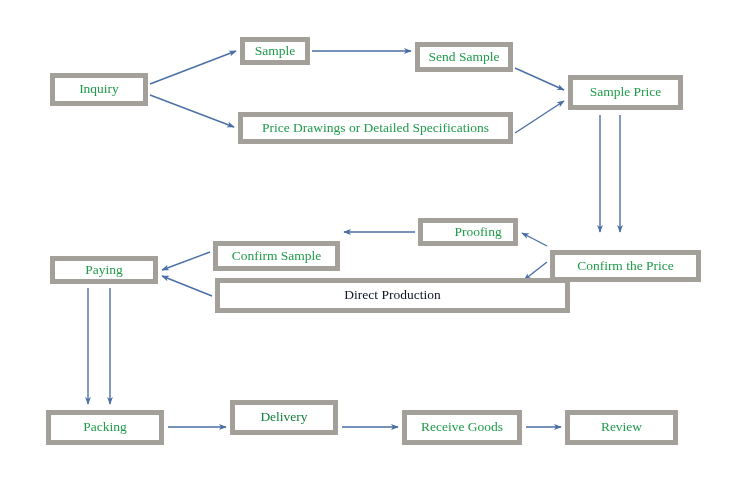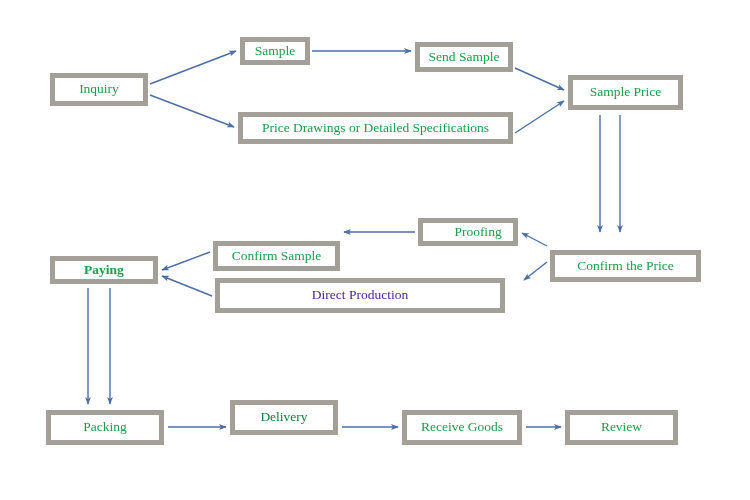--- a/index.html
+++ b/index.html
@@ -69,20 +69,20 @@
     </svg>
   <div id="node-layer">
       <div class="node" style="left: 50px; top: 73px; width: 98px; height: 33px; border-color: rgb(163, 160, 154); color: rgb(31, 155, 74); font-family: Liberation Serif, serif;">Inquiry</div>
       <div class="node" style="left: 240px; top: 37px; width: 70px; height: 28px; border-color: rgb(163, 160, 154); color: rgb(31, 155, 74);">Sample</div>
       <div class="node" style="left: 415px; top: 42px; width: 98px; height: 30px; border-color: rgb(163, 160, 154); color: rgb(31, 155, 74);">Send Sample</div>
       <div class="node" style="left: 238px; top: 112px; width: 275px; height: 32px; border-color: rgb(163, 160, 154); color: rgb(31, 155, 74);">Price Drawings or Detailed Specifications</div>
       <div class="node" style="left: 568px; top: 75px; width: 115px; height: 35px; border-color: rgb(163, 160, 154); color: rgb(31, 155, 74);">Sample Price</div>
       <div class="node" style="left: 550px; top: 238px; width: 151px; height: 32px; border-color: rgb(163, 160, 154); color: rgb(31, 155, 74); margin-top: 12px;">Confirm the Price</div>
       <div class="node" style="left: 418px; top: 218px; width: 100px; height: 28px; border-color: rgb(163, 160, 154); color: rgb(31, 155, 74); padding-left: 20px;">Proofing</div>
       <div class="node" style="left: 213px; top: 203px; width: 127px; height: 30px; border-color: rgb(163, 160, 154); color: rgb(31, 155, 74); margin-top: 38px;">Confirm Sample</div>
-      <div class="node" style="left: 215px; top: 278px; width: 290px; height: 35px; border-color: rgb(163, 160, 154); color: #4c1d95;">Direct Production</div>
-      <div class="node" style="left: 50px; top: 256px; width: 108px; height: 28px; border-color: rgb(163, 160, 154); color: rgb(31, 155, 74); font-weight: bold;">Paying</div>
+      <div class="node" style="left: 215px; top: 278px; width: 355px; height: 35px; border-color: rgb(163, 160, 154); color: #0f172a;">Direct Production</div>
+      <div class="node" style="left: 50px; top: 256px; width: 108px; height: 28px; border-color: rgb(163, 160, 154); color: rgb(31, 155, 74);">Paying</div>
       <div class="node" style="left: 46px; top: 410px; width: 118px; height: 35px; border-color: rgb(163, 160, 154); color: rgb(31, 155, 74);">Packing</div>
       <div class="node" style="left: 230px; top: 400px; width: 108px; height: 35px; border-color: rgb(163, 160, 154); color: #15803d;">Delivery</div>
       <div class="node" style="left: 402px; top: 410px; width: 120px; height: 35px; border-color: rgb(163, 160, 154); color: rgb(31, 155, 74); text-align: right;">Receive Goods</div>
       <div class="node" style="left: 565px; top: 410px; width: 113px; height: 35px; border-color: rgb(163, 160, 154); color: rgb(31, 155, 74);">Review</div>
     </div>
 </div>
 
 </body></html>

